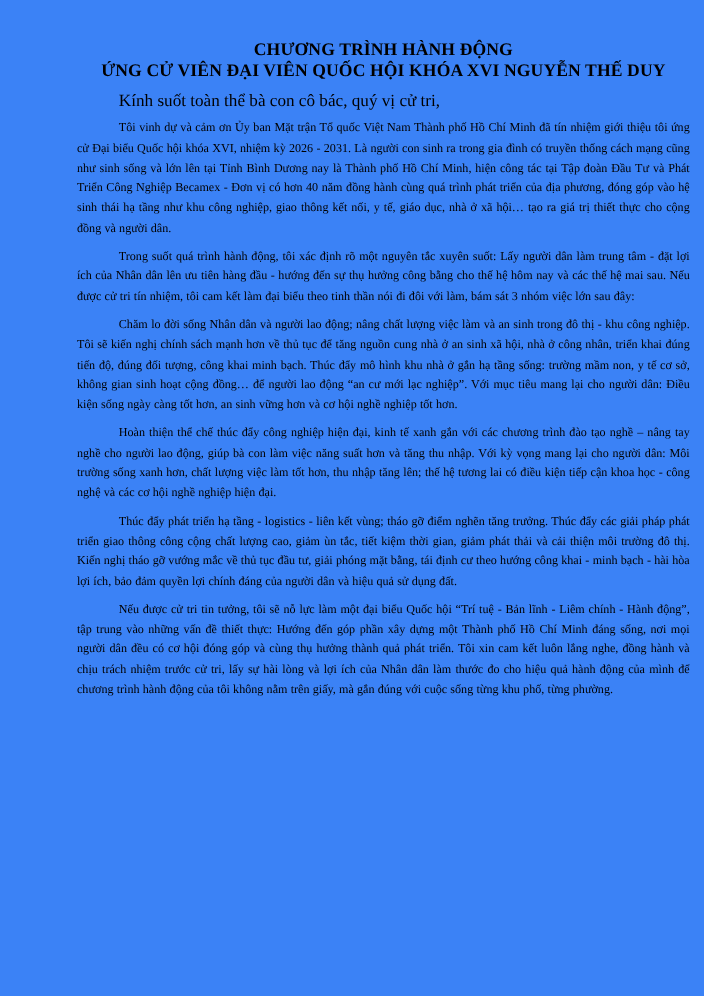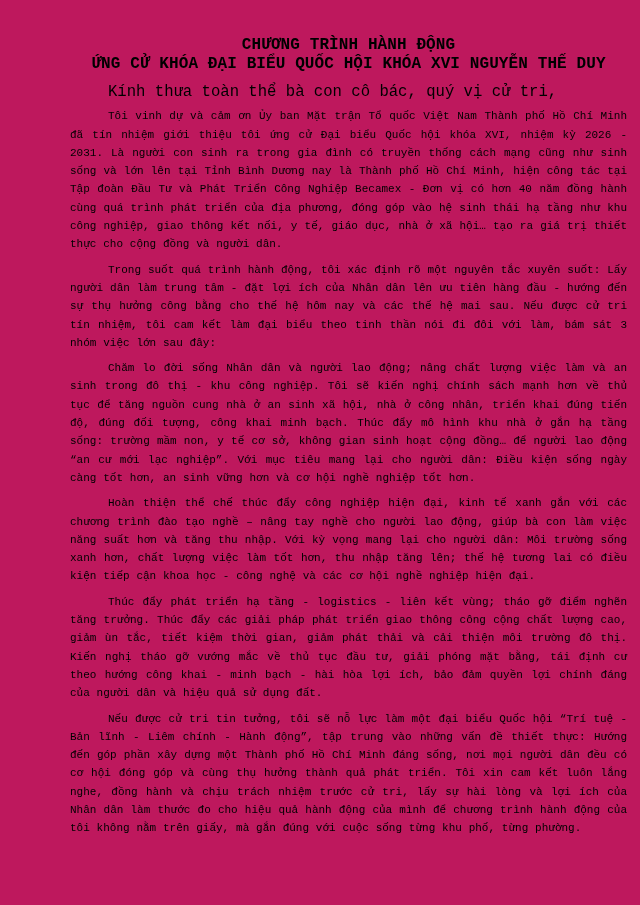--- a/index.html
+++ b/index.html
@@ -1,23 +1,23 @@
 <!DOCTYPE html>
 <html><head>
 <meta charset="utf-8">
 <style>
   html, body { margin: 0; padding: 0; background: #e8e8e8; }
   .page {
     position: relative;
     width: 640px;
     height: 905px;
     margin: 0 auto;
-    background: #be185d;
+    background: #3b82f6;
     color: #000000;
-    font-family: Liberation Mono, monospace;
+    font-family: Liberation Serif, serif;
     box-sizing: border-box;
     padding: 36px 13px 0 70px;
     overflow: hidden;
   }
   .doc-title {
     font-size: 16px;
     line-height: 19px;
     font-weight: bold;
     text-align: center;
     margin: 0 0 9px 0;
@@ -38,24 +38,24 @@
     line-height: 18.3px;
     word-spacing: 0.2px;
   }
 </style>
 </head>
 <body>
 
 <div class="page">
   <h1 class="doc-title">
     <div>CHƯƠNG TRÌNH HÀNH ĐỘNG</div>
-    <div>ỨNG CỬ KHÓA ĐẠI BIỂU QUỐC HỘI KHÓA XVI NGUYỄN THẾ DUY</div>
+    <div>ỨNG CỬ VIÊN ĐẠI VIÊN QUỐC HỘI KHÓA XVI NGUYỄN THẾ DUY</div>
   </h1>
 
-  <p class="salutation">Kính thưa toàn thể bà con cô bác, quý vị cử tri,</p>
+  <p class="salutation">Kính suốt toàn thể bà con cô bác, quý vị cử tri,</p>
 
   <p class="body-para">Tôi vinh dự và cảm ơn Ủy ban Mặt trận Tổ quốc Việt Nam Thành phố Hồ Chí Minh đã tín nhiệm giới thiệu tôi ứng cử Đại biểu Quốc hội khóa XVI, nhiệm kỳ 2026 - 2031. Là người con sinh ra trong gia đình có truyền thống cách mạng cũng như sinh sống và lớn lên tại Tỉnh Bình Dương nay là Thành phố Hồ Chí Minh, hiện công tác tại Tập đoàn Đầu Tư và Phát Triển Công Nghiệp Becamex - Đơn vị có hơn 40 năm đồng hành cùng quá trình phát triển của địa phương, đóng góp vào hệ sinh thái hạ tầng như khu công nghiệp, giao thông kết nối, y tế, giáo dục, nhà ở xã hội… tạo ra giá trị thiết thực cho cộng đồng và người dân.</p>
 
   <p class="body-para">Trong suốt quá trình hành động, tôi xác định rõ một nguyên tắc xuyên suốt: Lấy người dân làm trung tâm - đặt lợi ích của Nhân dân lên ưu tiên hàng đầu - hướng đến sự thụ hưởng công bằng cho thế hệ hôm nay và các thế hệ mai sau. Nếu được cử tri tín nhiệm, tôi cam kết làm đại biểu theo tinh thần nói đi đôi với làm, bám sát 3 nhóm việc lớn sau đây:</p>
 
   <p class="body-para">Chăm lo đời sống Nhân dân và người lao động; nâng chất lượng việc làm và an sinh trong đô thị - khu công nghiệp. Tôi sẽ kiến nghị chính sách mạnh hơn về thủ tục để tăng nguồn cung nhà ở an sinh xã hội, nhà ở công nhân, triển khai đúng tiến độ, đúng đối tượng, công khai minh bạch. Thúc đẩy mô hình khu nhà ở gắn hạ tầng sống: trường mầm non, y tế cơ sở, không gian sinh hoạt cộng đồng… để người lao động “an cư mới lạc nghiệp”. Với mục tiêu mang lại cho người dân: Điều kiện sống ngày càng tốt hơn, an sinh vững hơn và cơ hội nghề nghiệp tốt hơn.</p>
 
   <p class="body-para">Hoàn thiện thể chế thúc đẩy công nghiệp hiện đại, kinh tế xanh gắn với các chương trình đào tạo nghề – nâng tay nghề cho người lao động, giúp bà con làm việc năng suất hơn và tăng thu nhập. Với kỳ vọng mang lại cho người dân: Môi trường sống xanh hơn, chất lượng việc làm tốt hơn, thu nhập tăng lên; thế hệ tương lai có điều kiện tiếp cận khoa học - công nghệ và các cơ hội nghề nghiệp hiện đại.</p>
 
   <p class="body-para">Thúc đẩy phát triển hạ tầng - logistics - liên kết vùng; tháo gỡ điểm nghẽn tăng trưởng. Thúc đẩy các giải pháp phát triển giao thông công cộng chất lượng cao, giảm ùn tắc, tiết kiệm thời gian, giảm phát thải và cải thiện môi trường đô thị. Kiến nghị tháo gỡ vướng mắc về thủ tục đầu tư, giải phóng mặt bằng, tái định cư theo hướng công khai - minh bạch - hài hòa lợi ích, bảo đảm quyền lợi chính đáng của người dân và hiệu quả sử dụng đất.</p>

